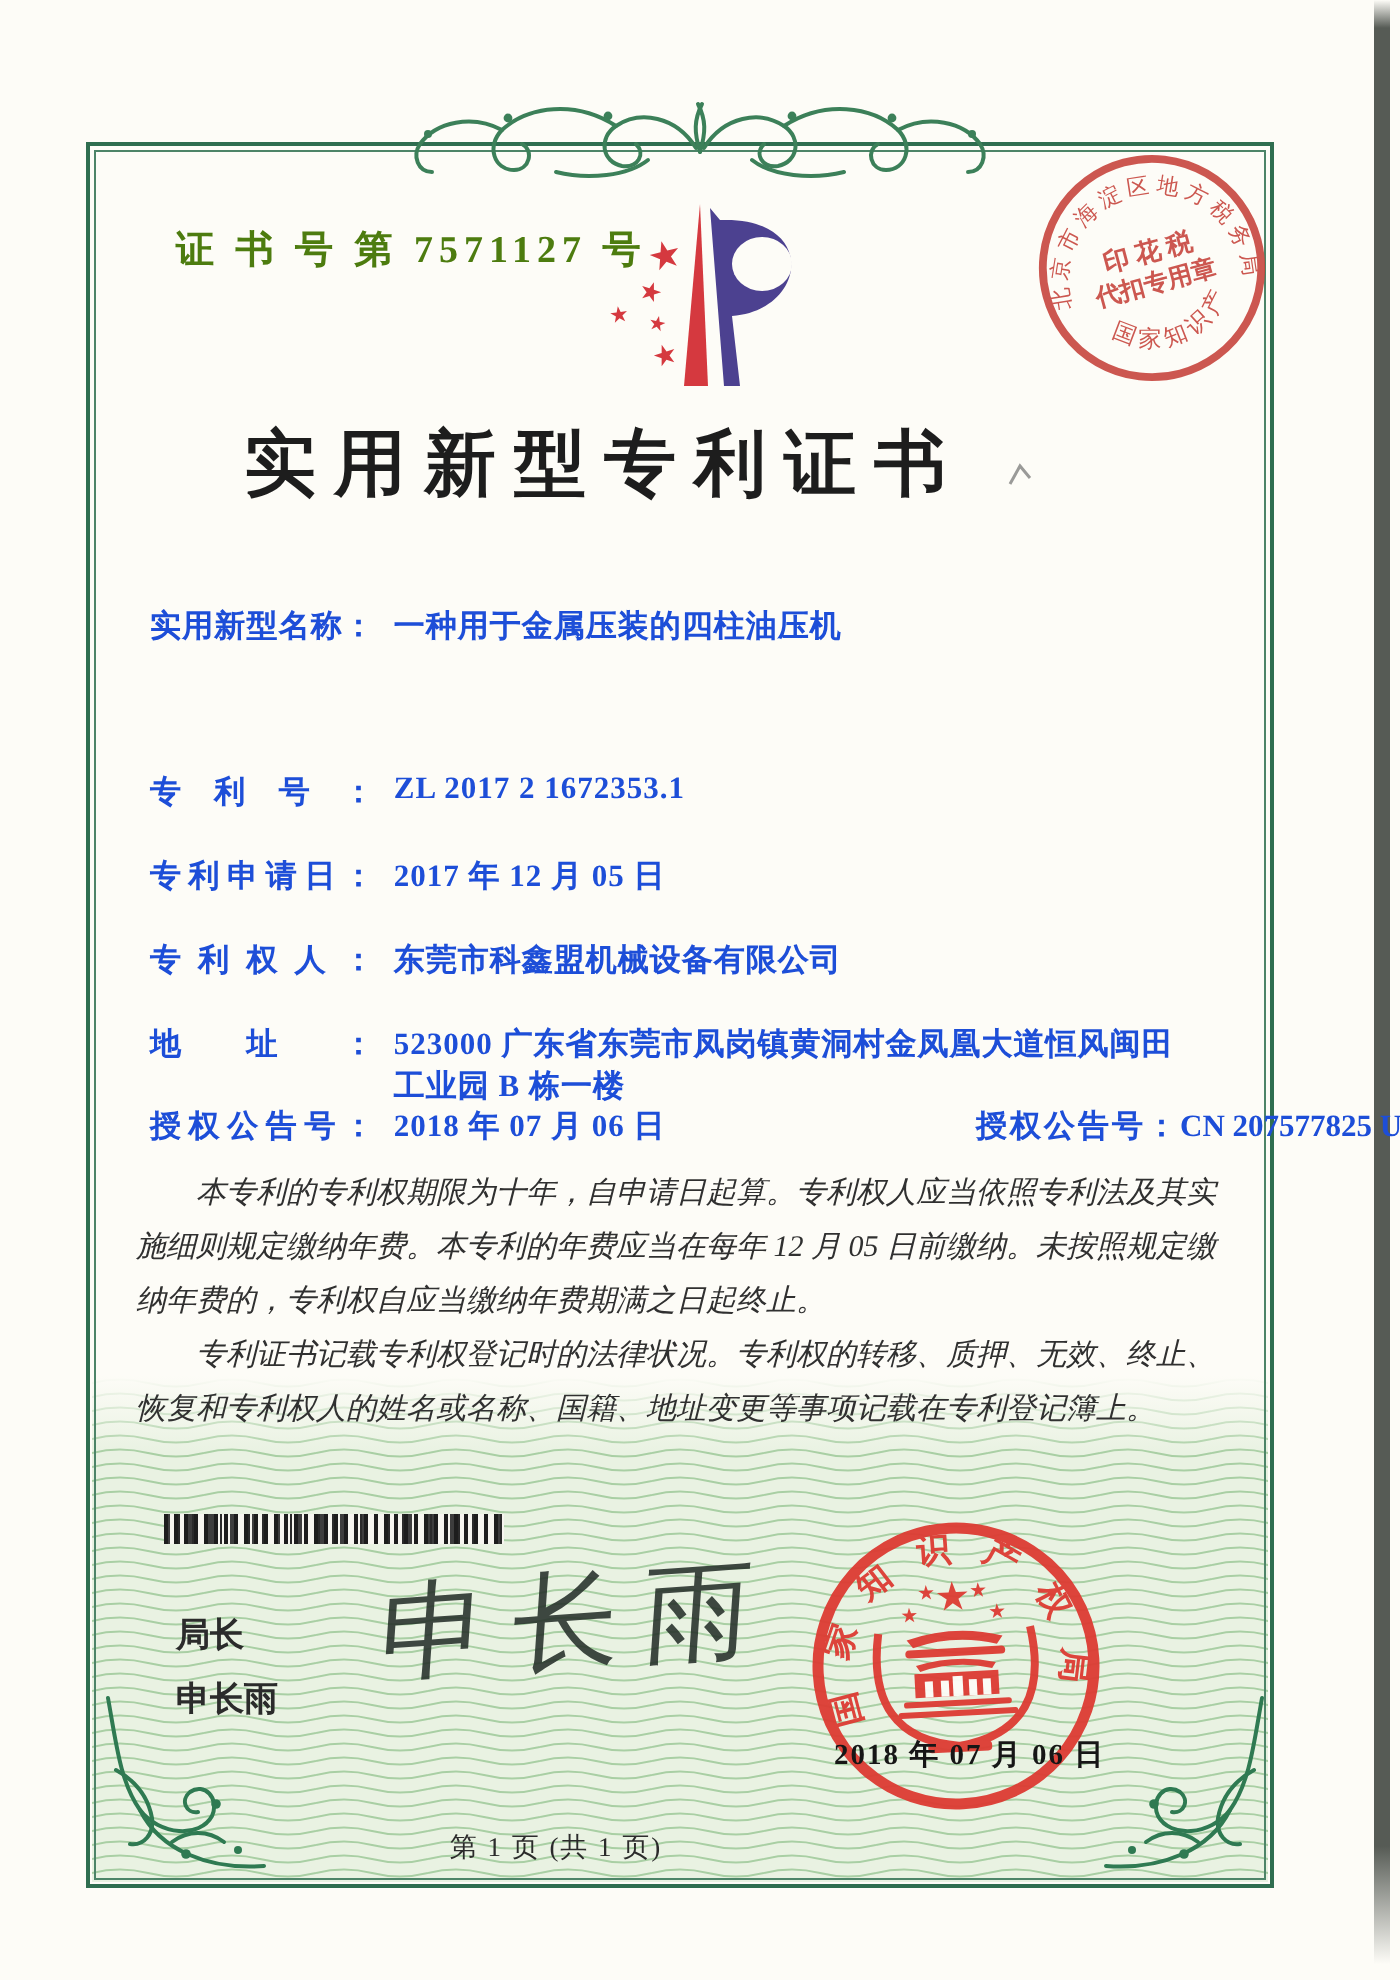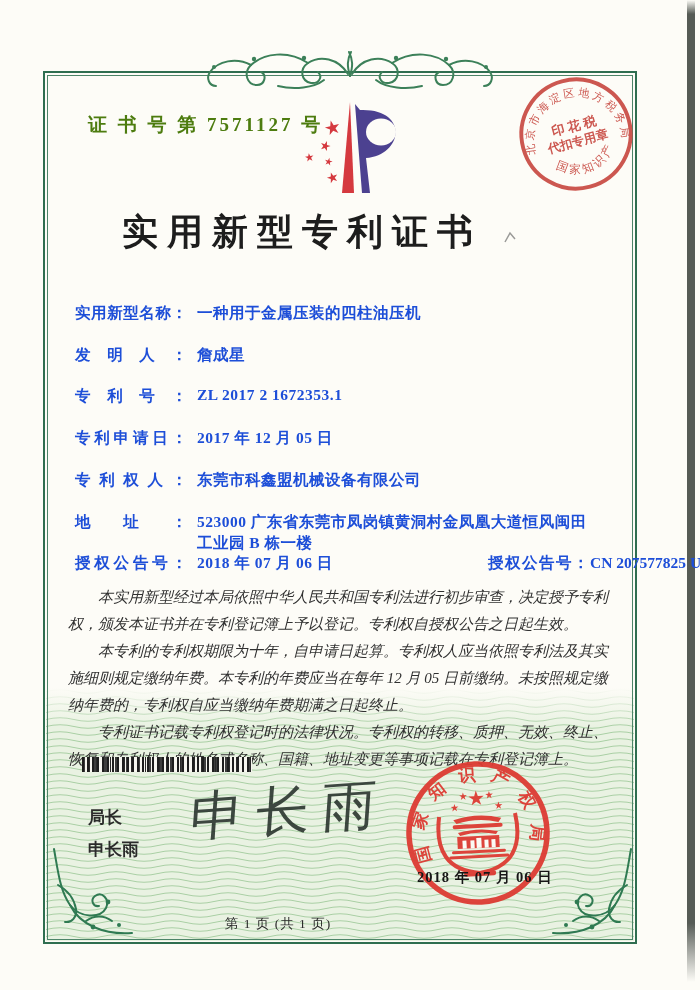--- a/index.html
+++ b/index.html
@@ -178,24 +178,20 @@
 
   <div class="title">实用新型专利证书</div>
   <svg class="pen-mark" width="14" height="16" viewBox="0 0 14 16">
     <path d="M2 12 L7 3 L12 9" fill="none" stroke="#9a9a98" stroke-width="1.5"></path>
   </svg>
 
   <div class="frow" style="top:303px">
     <span class="flabel">实用新型名称：</span>
     <span class="fvalue">一种用于金属压装的四柱油压机</span>
   </div>
-  <div class="frow" style="top:345px">
-    <span class="flabel">发明人：</span>
-    <span class="fvalue">詹成星</span>
-  </div>
   <div class="frow" style="top:386px">
     <span class="flabel">专利号：</span>
     <span class="fvalue">ZL 2017 2 1672353.1</span>
   </div>
   <div class="frow" style="top:428px">
     <span class="flabel">专利申请日：</span>
     <span class="fvalue">2017 年 12 月 05 日</span>
   </div>
   <div class="frow" style="top:470px">
     <span class="flabel">专利权人：</span>
@@ -207,21 +203,20 @@
   </div>
   <div class="frow" style="top:553px">
     <span class="flabel">授权公告号：</span>
     <span class="fvalue">2018 年 07 月 06 日</span>
     <span class="grant-no">
       <span class="glabel">授权公告号：</span><span>CN 207577825 U</span>
     </span>
   </div>
 
   <div class="paras">
-    <p>本实用新型经过本局依照中华人民共和国专利法进行初步审查，决定授予专利权，颁发本证书并在专利登记簿上予以登记。专利权自授权公告之日起生效。</p>
     <p>本专利的专利权期限为十年，自申请日起算。专利权人应当依照专利法及其实施细则规定缴纳年费。本专利的年费应当在每年 12 月 05 日前缴纳。未按照规定缴纳年费的，专利权自应当缴纳年费期满之日起终止。</p>
     <p>专利证书记载专利权登记时的法律状况。专利权的转移、质押、无效、终止、恢复和专利权人的姓名或名称、国籍、地址变更等事项记载在专利登记簿上。</p>
   </div>
 
   <div class="barcode"></div>
 
   <div class="signer-title">局长</div>
   <div class="signer-name">申长雨</div>
   <div class="handwriting">申长雨</div>
 

